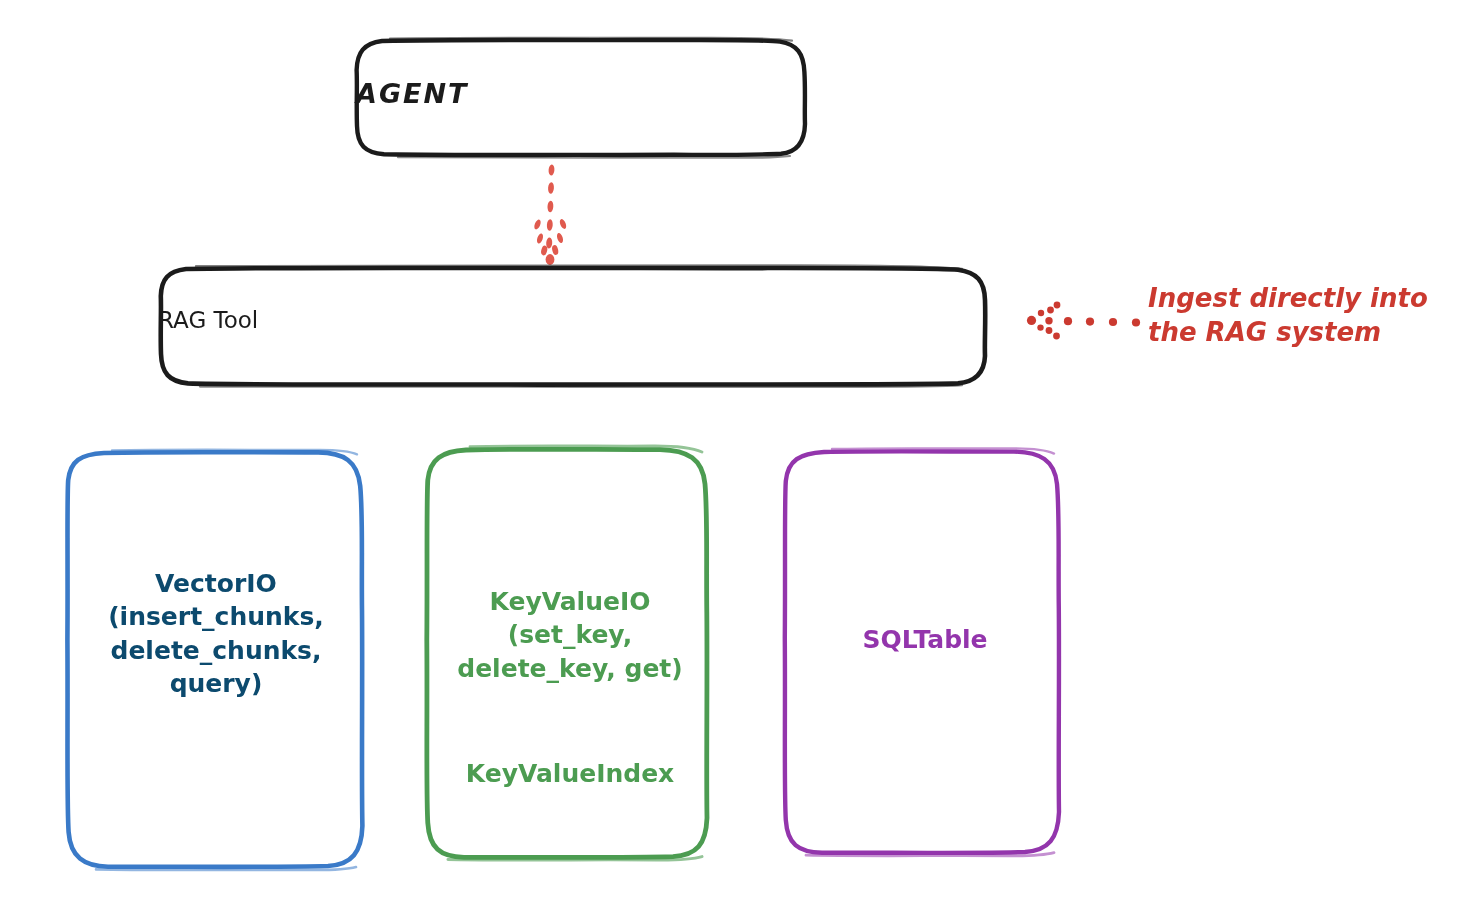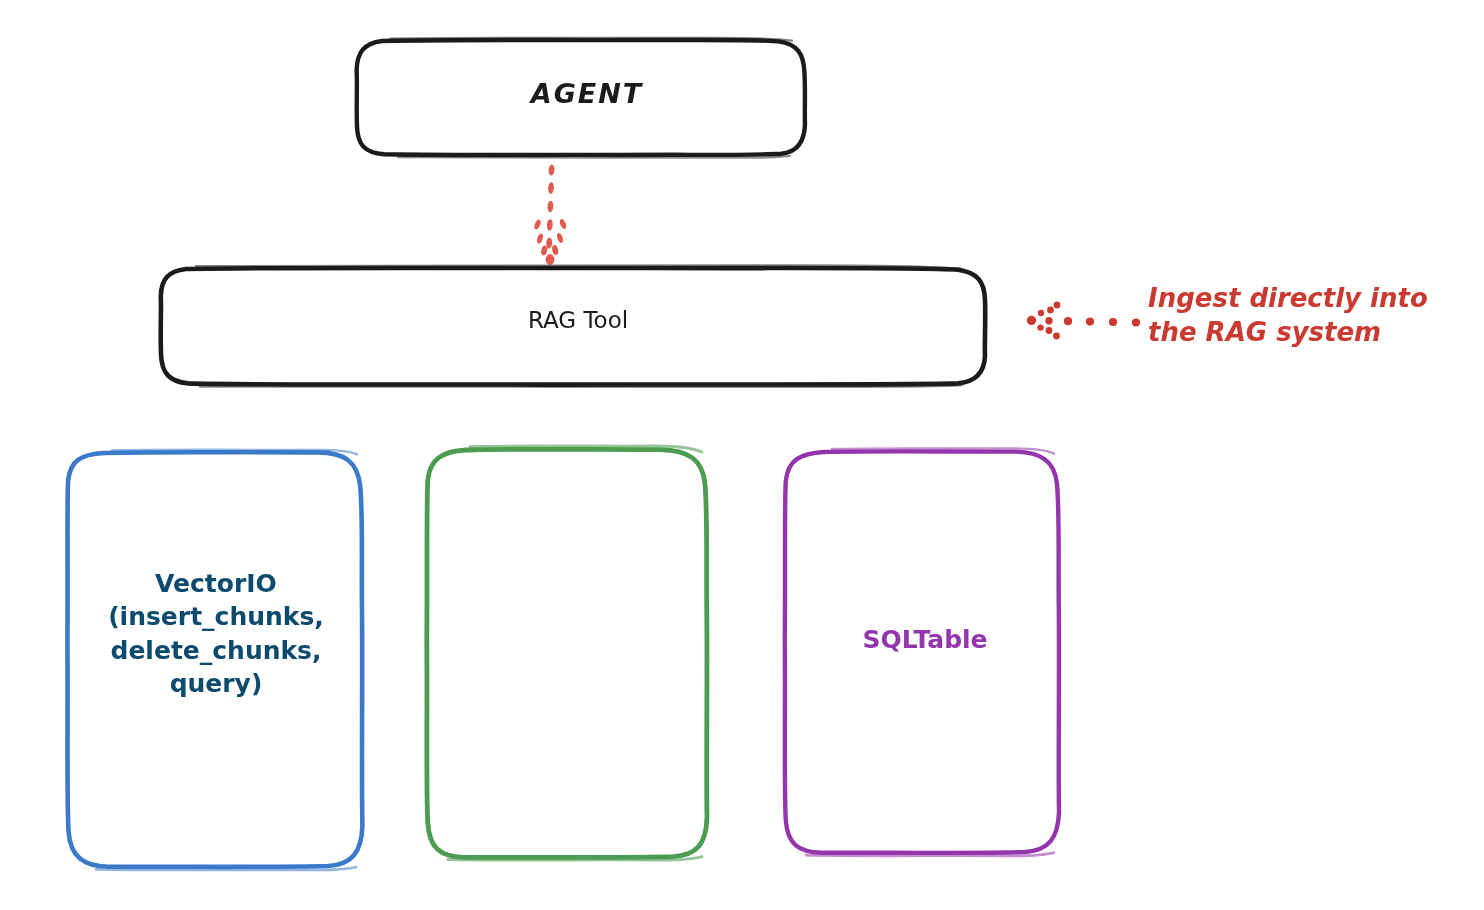--- a/index.html
+++ b/index.html
@@ -17,25 +17,23 @@
 
   #canvas {
     position: absolute;
     inset: 0;
     width: 1484px;
     height: 910px;
   }
 
   .node-label {
     position: absolute;
-    text-align: center;
     pointer-events: none;
     white-space: pre-line;
     line-height: 1.30;
-    padding-left: 6px;
   }
 
   
   #agent-label {
     left: 356px;
     top: 76px;
     width: 450px;
     font-size: 27px;
     font-style: italic;
     letter-spacing: 2px;
@@ -239,17 +237,21 @@
 the RAG system</div>
 
 <div class="store-label" id="vector-label">
   <span class="store-title">VectorIO
 (insert_chunks,
 delete_chunks,
 query)</span>
 </div>
 
 <div class="store-label" id="keyvalue-label">
+  <span class="store-title">KeyValueIO
+(set_key,
+delete_key, get)</span>
+  <span class="store-index">KeyValueIndex</span>
 </div>
 
 <div class="store-label" id="relational-label">
   <span class="store-index">SQLTable</span>
 </div>
 
 </body></html>

